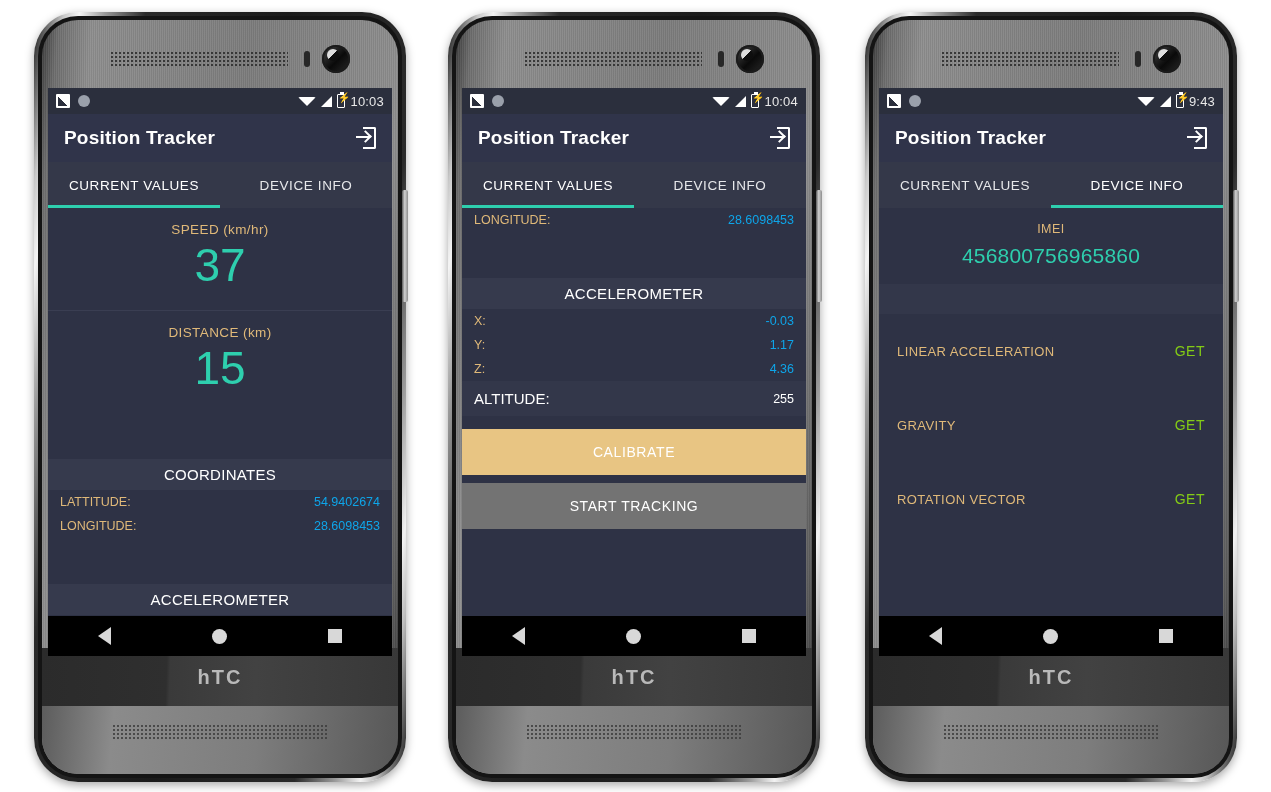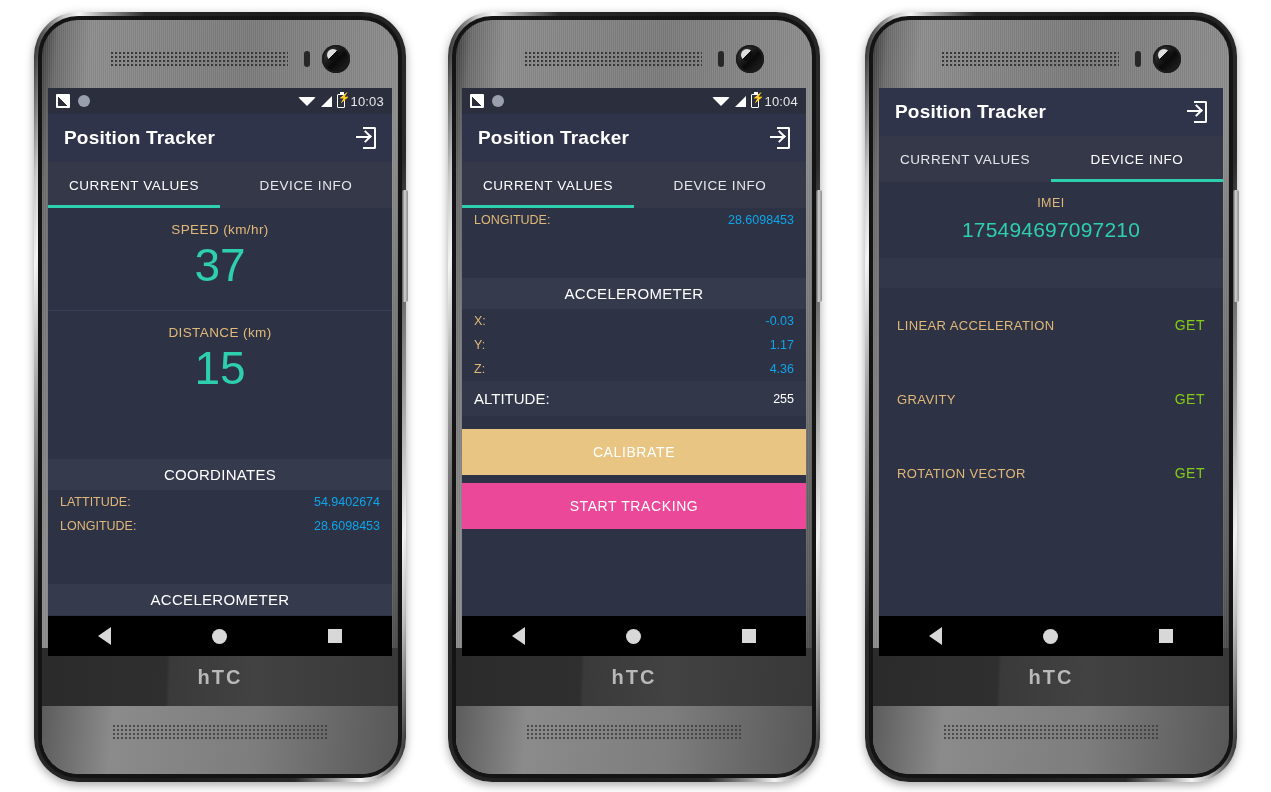--- a/index.html
+++ b/index.html
@@ -155,21 +155,21 @@
   .kv.alt { background:#33374a; }
   .kv.wide { padding: 9px 12px; font-size: 15px; }
   .kv.wide .k { color:#ffffff; }
   .kv.wide .v { color:#ffffff; font-size: 12.5px; }
 
   .btn {
     margin: 0 0; height: 46px; display:flex; align-items:center; justify-content:center;
     color:#ffffff; font-size: 14px; letter-spacing:.6px;
   }
   .btn.calibrate { background:#e8c583; }
-  .btn.track { background:#ec4899; }
+  .btn.track { background:#737373; }
   .gap { height: 13px; background:#2e3245; }
   .gap-sm { height: 8px; background:#2e3245; }
 
   .imei-block { background:#2e3245; text-align:center; padding: 14px 12px 16px; }
   .imei-label { color:#e0b979; font-size: 12.5px; letter-spacing:.5px; }
   .imei-value { color:#2ecfae; font-size: 21px; margin-top: 8px; letter-spacing:.2px; }
   .spacer-row { height: 30px; background:#33374a; }
   .sensor-row {
     background:#2e3245; display:flex; align-items:center; justify-content:space-between;
     padding: 0 18px; height: 74px;
@@ -379,39 +379,51 @@
           <span class="htc-logo">hTC</span>
         </div>
         <div class="chin-grille">
           <div class="chin-dots"></div>
         </div>
       </div>
     </div>
     <div class="vol-btn"></div>
 
     <div class="screen">
+      <div class="statusbar">
+        <div class="sb-left">
+          <span class="ic-screenshot"></span>
+          <span class="ic-dot"></span>
+        </div>
+        <div class="sb-right">
+          <span class="ic-wifi"></span>
+          <span class="ic-signal"></span>
+          <span class="ic-batt"></span>
+          <span class="sb-time">9:43</span>
+        </div>
+      </div>
 
       <div class="appbar">
         <span class="appbar-title">Position Tracker</span>
         <span class="logout-icon">
           <span class="brk"></span>
             <span class="arw"></span>
         </span>
       </div>
 
       <div class="tabs">
         <div class="tab inactive">CURRENT VALUES</div>
         <div class="tab">DEVICE INFO</div>
         <div class="tab-ind right"></div>
       </div>
 
       <div class="content">
         <div class="imei-block">
           <div class="imei-label">IMEI</div>
-          <div class="imei-value">175494697097210</div>
+          <div class="imei-value">456800756965860</div>
         </div>
         <div class="spacer-row"></div>
         <div class="sensor-row">
           <span class="name">LINEAR ACCELERATION</span>
           <span class="get">GET</span>
         </div>
         <div class="sensor-row">
           <span class="name">GRAVITY</span>
           <span class="get">GET</span>
         </div>

